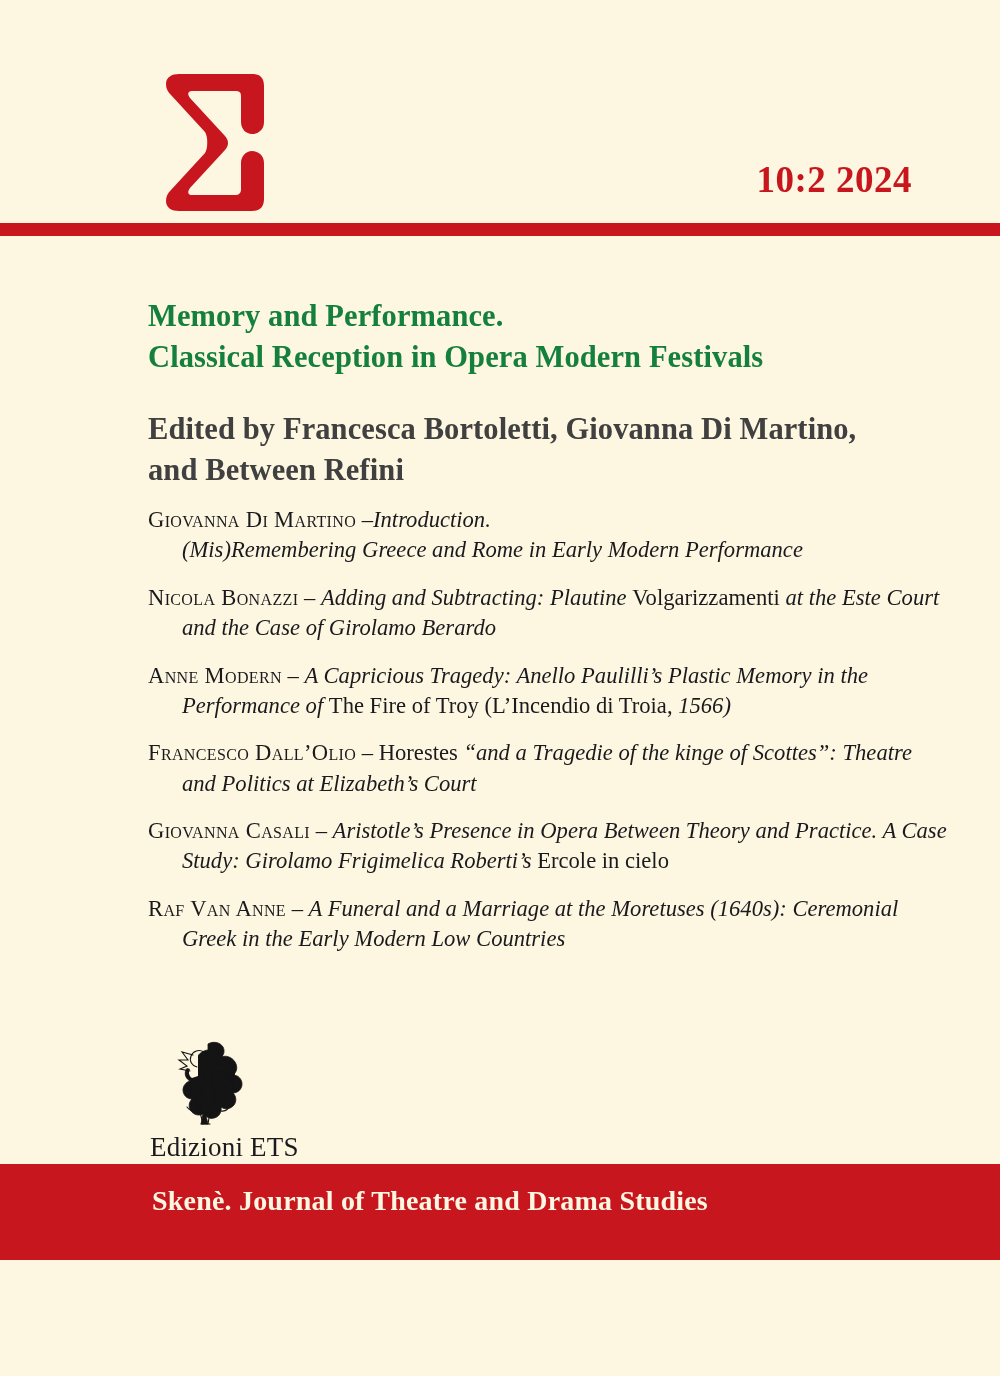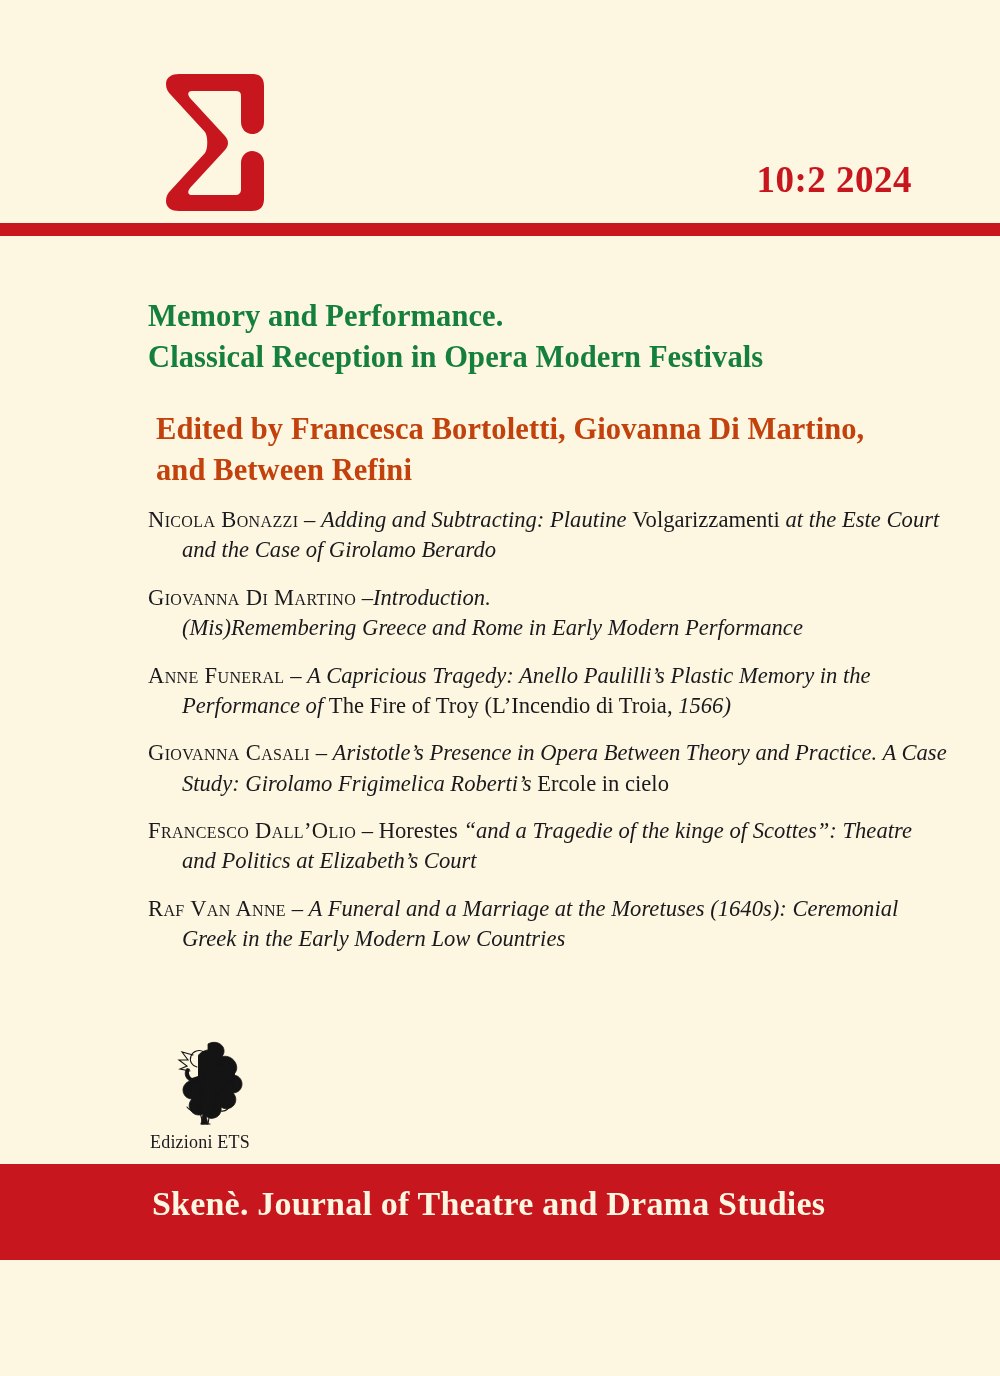--- a/index.html
+++ b/index.html
@@ -73,27 +73,27 @@
   .issue-title {
     font-size: 30.5px;
     font-weight: bold;
     line-height: 1.33;
     letter-spacing: 0.1px;
     margin: 0;
     color: #15803d;
   }
 
   .editors {
-    margin: 8px;
+    margin: 0;
     margin-top: 32px;
     font-size: 30.5px;
     font-weight: bold;
     line-height: 1.33;
     letter-spacing: 0.1px;
-    color: #c2410c;
+    color: #404040;
   }
 
   
   .contents {
     position: absolute;
     left: 148px;
     top: 505px;
     width: 800px;
   }
 
@@ -134,40 +134,40 @@
 
   .ets-mark {
     width: 78px;
     height: 88px;
     display: block;
     margin-left: 18px;
   }
 
   .ets-name {
     margin: 6px 0 0 0;
-    font-size: 18px;
+    font-size: 27px;
     letter-spacing: 0.2px;
     color: #1a1a1e;
   }
 
   
   .banner {
     position: absolute;
     left: 0;
     top: 1164px;
     width: 1000px;
     height: 96px;
     background: #c8161f;
   }
 
   .banner-text {
     position: absolute;
     left: 152px;
     top: 1185px;
-    font-size: 34px;
+    font-size: 28px;
     font-weight: bold;
     letter-spacing: 0.2px;
     color: #fdf6e0;
     white-space: nowrap;
   }
 </style>
 </head>
 <body>
 
 <div class="cover">
@@ -190,25 +190,25 @@
       <span>Memory and Performance.</span><br>
       <span>Classical Reception in Opera Modern Festivals</span>
     </div>
     <div class="editors">
       <span>Edited by Francesca Bortoletti, Giovanna Di Martino,</span><br>
       <span>and Between Refini</span>
     </div>
   </div>
 
   <div class="contents">
+      <p class="toc-entry"><span class="lead"><span class="au">Giovanna Di Martino</span><span> –</span></span><span class="it">Introduction.</span><br><span class="it">(Mis)Remembering Greece and Rome in Early Modern Performance</span></p>
       <p class="toc-entry"><span class="lead"><span class="au">Nicola Bonazzi</span><span> – </span></span><span class="it">Adding and Subtracting: Plautine </span><span class="ro">Volgarizzamenti</span><span class="it"> at the Este Court and the Case of Girolamo Berardo</span></p>
-      <p class="toc-entry"><span class="lead"><span class="au">Giovanna Di Martino</span><span> –</span></span><span class="it">Introduction.</span><br><span class="it">(Mis)Remembering Greece and Rome in Early Modern Performance</span></p>
-      <p class="toc-entry"><span class="lead"><span class="au">Anne Funeral</span><span> – </span></span><span class="it">A Capricious Tragedy: Anello Paulilli’s Plastic Memory in the Performance of </span><span class="ro">The Fire of Troy (L’Incendio di Troia, </span><span class="it">1566)</span></p>
+      <p class="toc-entry"><span class="lead"><span class="au">Anne Modern</span><span> – </span></span><span class="it">A Capricious Tragedy: Anello Paulilli’s Plastic Memory in the Performance of </span><span class="ro">The Fire of Troy (L’Incendio di Troia, </span><span class="it">1566)</span></p>
+      <p class="toc-entry"><span class="lead"><span class="au">Francesco Dall’Olio</span><span> – </span></span><span class="ro">Horestes </span><span class="it">“and a Tragedie of the kinge of Scottes”: Theatre and Politics at Elizabeth’s Court</span></p>
       <p class="toc-entry"><span class="lead"><span class="au">Giovanna Casali</span><span> – </span></span><span class="it">Aristotle’s Presence in Opera Between Theory and Practice. A Case Study: Girolamo Frigimelica Roberti’s </span><span class="ro">Ercole in cielo</span></p>
-      <p class="toc-entry"><span class="lead"><span class="au">Francesco Dall’Olio</span><span> – </span></span><span class="ro">Horestes </span><span class="it">“and a Tragedie of the kinge of Scottes”: Theatre and Politics at Elizabeth’s Court</span></p>
       <p class="toc-entry"><span class="lead"><span class="au">Raf Van Anne</span><span> – </span></span><span class="it">A Funeral and a Marriage at the Moretuses (1640s): Ceremonial Greek in the Early Modern Low Countries</span></p>
     </div>
 
   <div class="publisher">
     <svg class="ets-mark" viewBox="0 0 78 88" aria-hidden="true">
       <g fill="#141414" stroke="#141414" stroke-width="0.8">
         <path d="M40 6 C45 3, 52 4, 55 9 C57 13, 56 17, 53 19 C58 17, 64 19, 67 24 C70 29, 69 34, 65 37 C70 37, 74 41, 74 46 C74 51, 70 55, 65 55 C68 58, 69 63, 66 67 C63 71, 57 72, 53 69 C54 74, 51 79, 46 80 C43 81, 40 80, 38 78 L40 86 L33 86 L35 76 C31 78, 26 77, 23 73 C20 69, 21 64, 24 61 C19 61, 15 57, 15 52 C15 48, 18 44, 22 43 C18 41, 16 36, 18 32 C20 28, 25 26, 29 28 C27 23, 29 17, 34 14 C36 13, 38 12, 40 12 Z"></path>
         <path d="M30 10 C27 8, 23 9, 21 12 C19 15, 20 19, 23 21 L18 20 C15 22, 14 26, 16 29 L22 31 C20 34, 21 38, 24 40 L30 38 Z" fill="#fdf6e0" stroke="none"></path>
       </g>
       <g fill="none" stroke="#141414" stroke-width="1.1" stroke-linecap="round">

